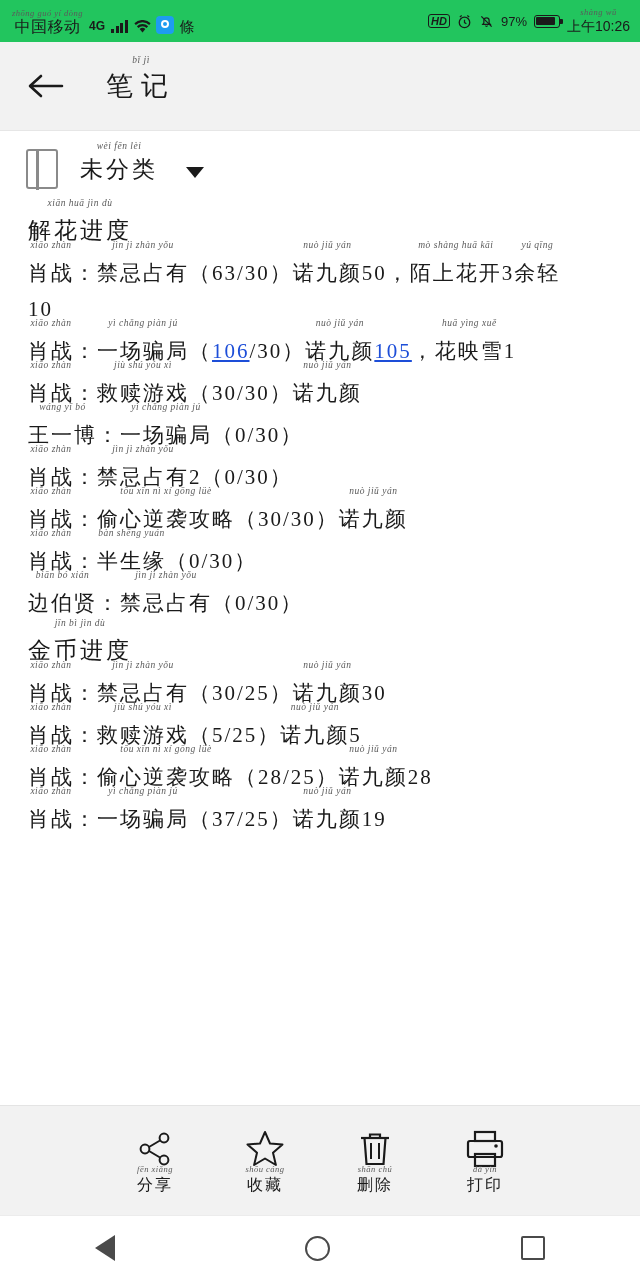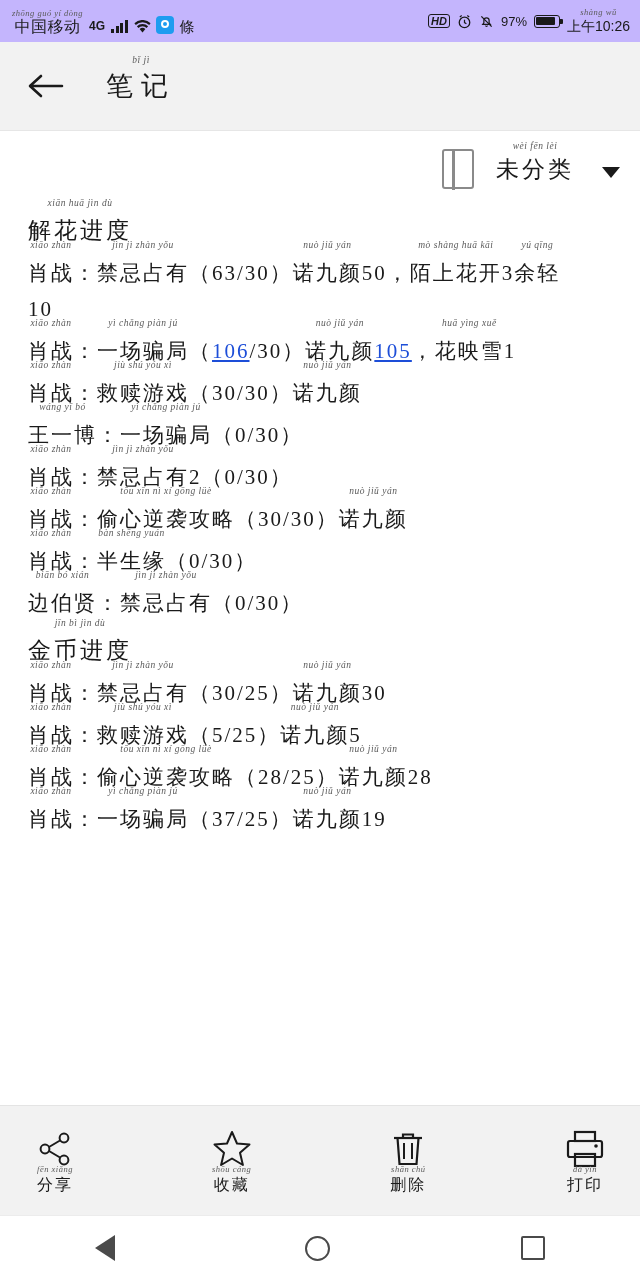--- a/index.html
+++ b/index.html
@@ -11,21 +11,21 @@
     height: 1280px;
     background: #ffffff;
     font-family: "Liberation Sans", sans-serif;
     overflow: hidden;
     position: relative;
   }
 
   
   .status-bar {
     height: 42px;
-    background: #c4b5fd;
+    background: #22c55e;
     display: flex;
     align-items: center;
     padding: 0 12px;
     box-sizing: border-box;
     font-size: 15px;
     color: #1a1a1a;
     position: relative;
   }
   .status-left {
     display: flex;
@@ -159,21 +159,20 @@
     position: relative;
   }
 
   
   .note-head {
     display: flex;
     align-items: center;
     padding: 18px 20px 6px 26px;
     gap: 22px;
     position: relative;
-    justify-content: flex-end;
   }
   .book-icon {
     width: 32px; height: 40px;
     border: 2.5px solid #8a8a8a;
     border-radius: 3px;
     position: relative;
     box-sizing: border-box;
   }
   .book-icon::after {
     content:"";
@@ -247,21 +246,21 @@
 
   
   .toolbar {
     position: absolute;
     left: 0; right: 0;
     bottom: 64px;
     height: 110px;
     background: #f2f2f2;
     display: flex;
     align-items: center;
-    justify-content: space-between;
+    justify-content: center;
     border-top: 1px solid #e4e4e4;
   }
   .tool {
     width: 110px;
     display: flex;
     flex-direction: column;
     align-items: center;
     gap: 2px;
   }
   .tool svg { display: block; }

